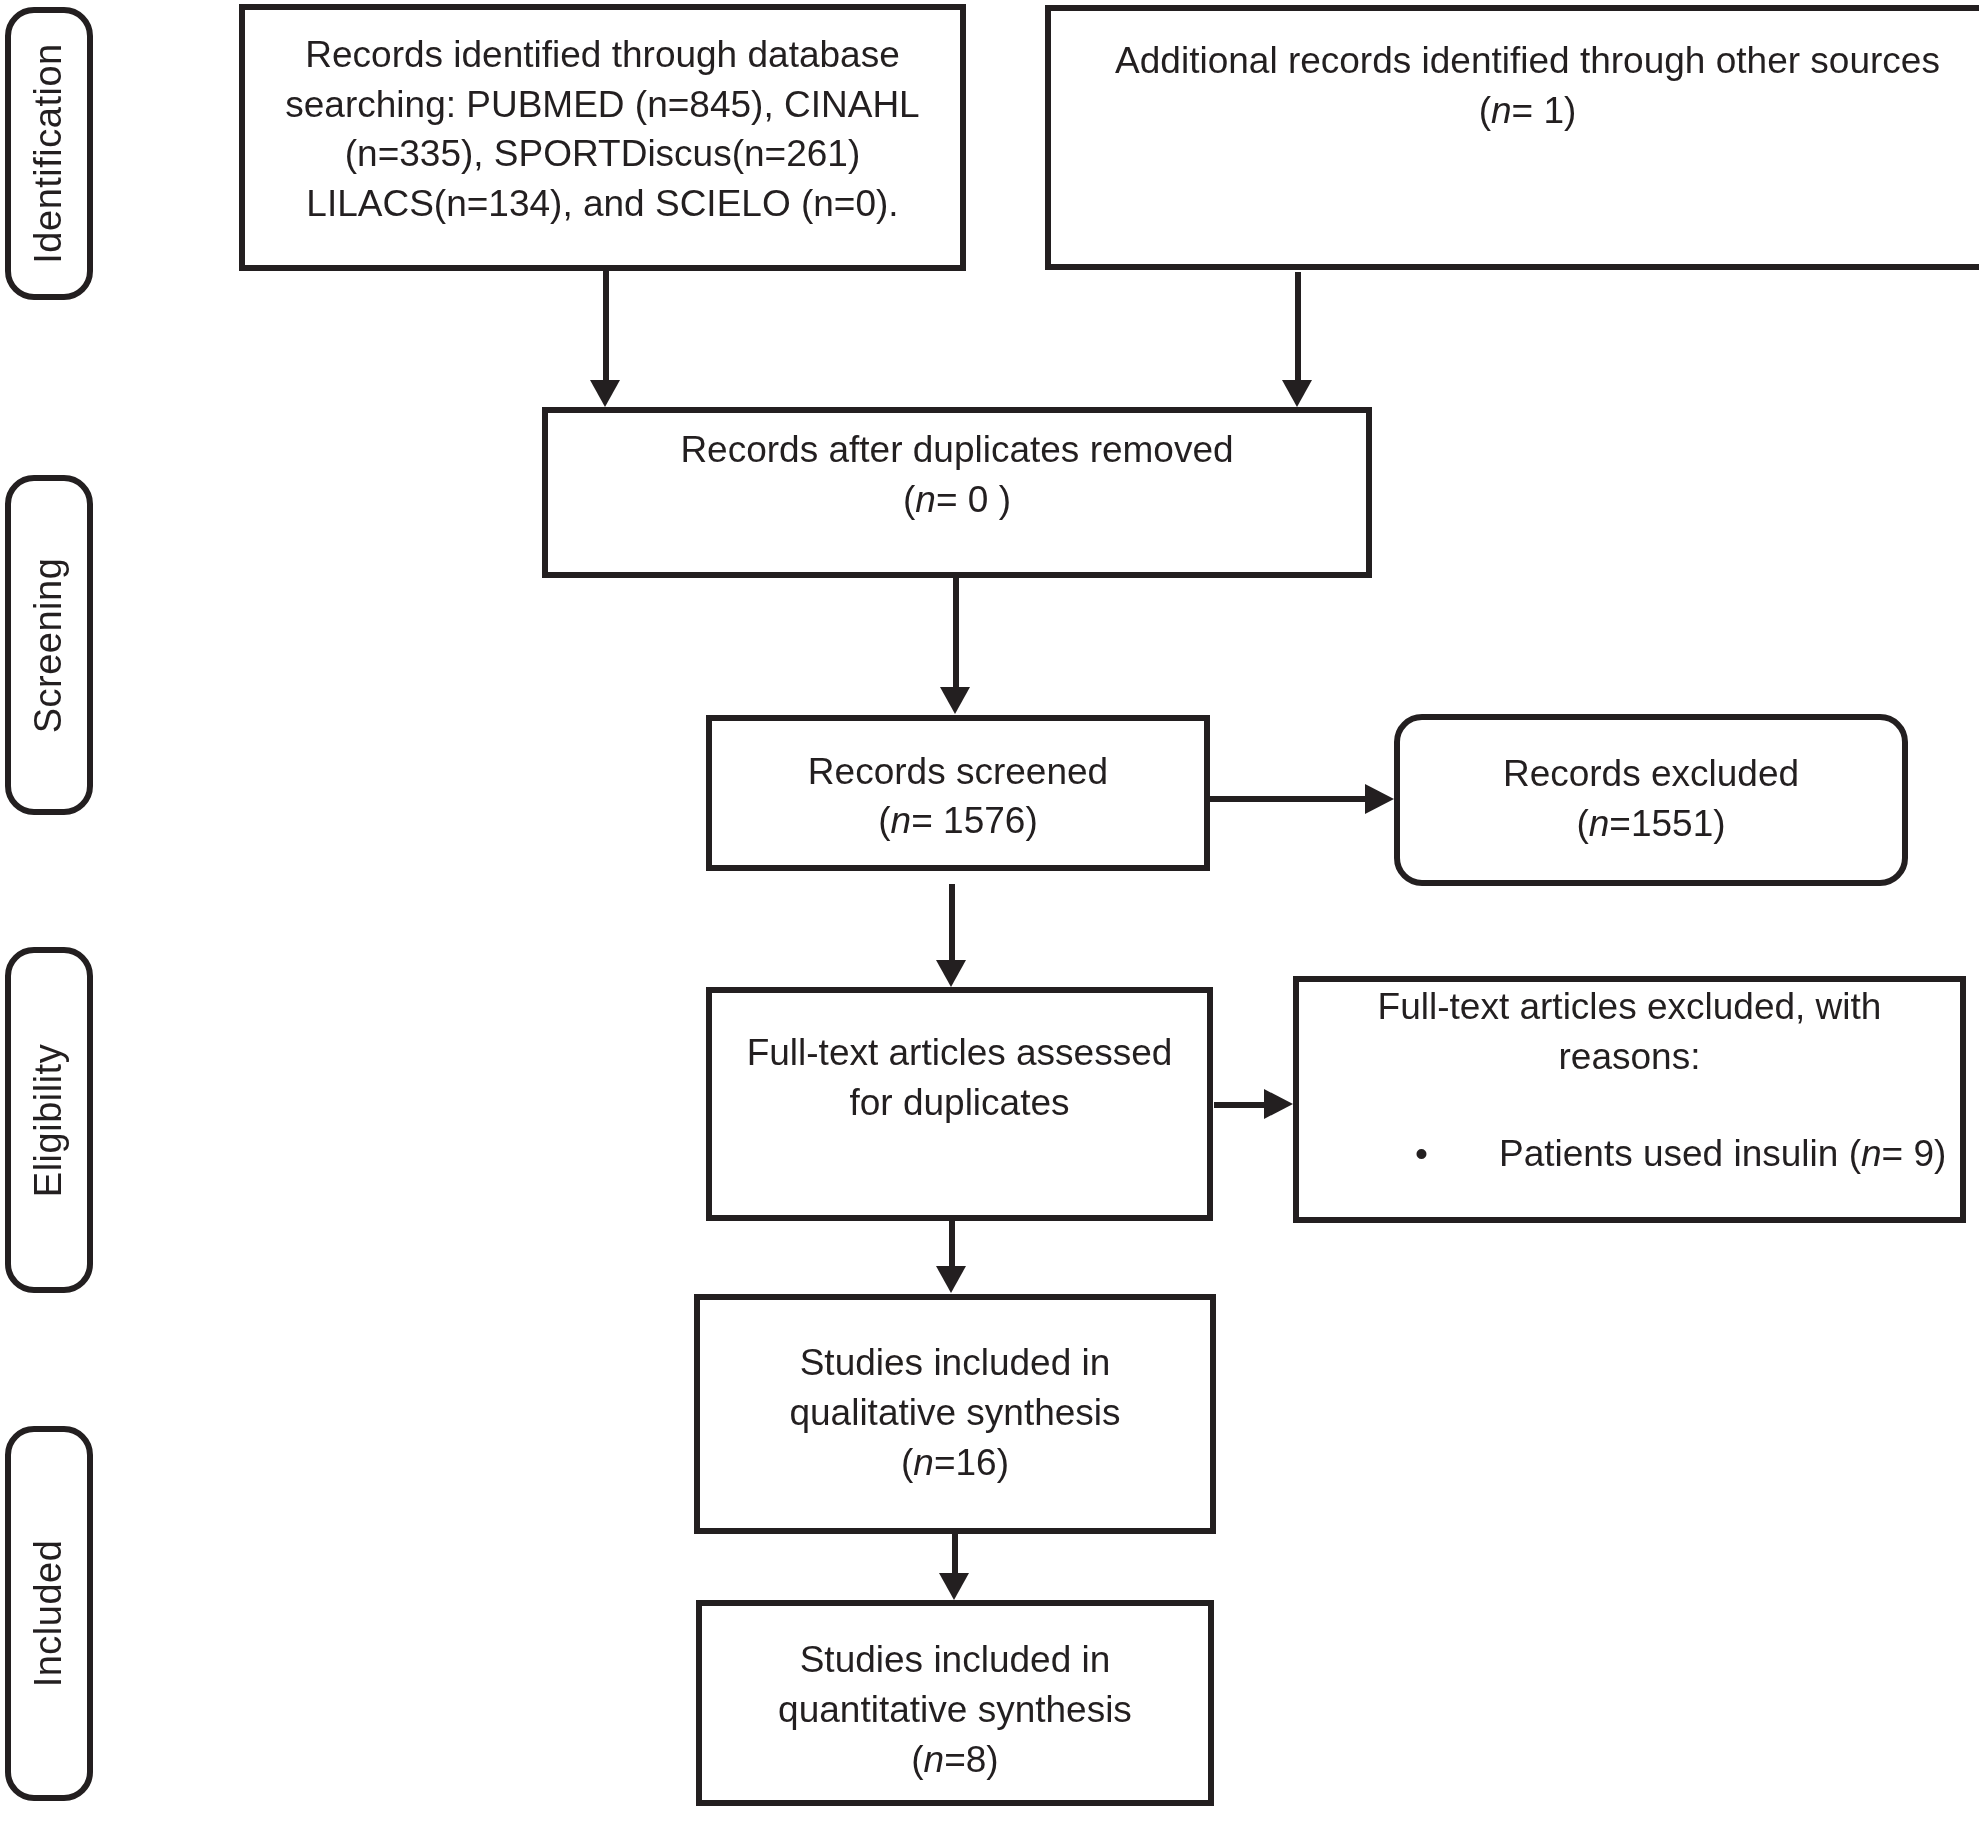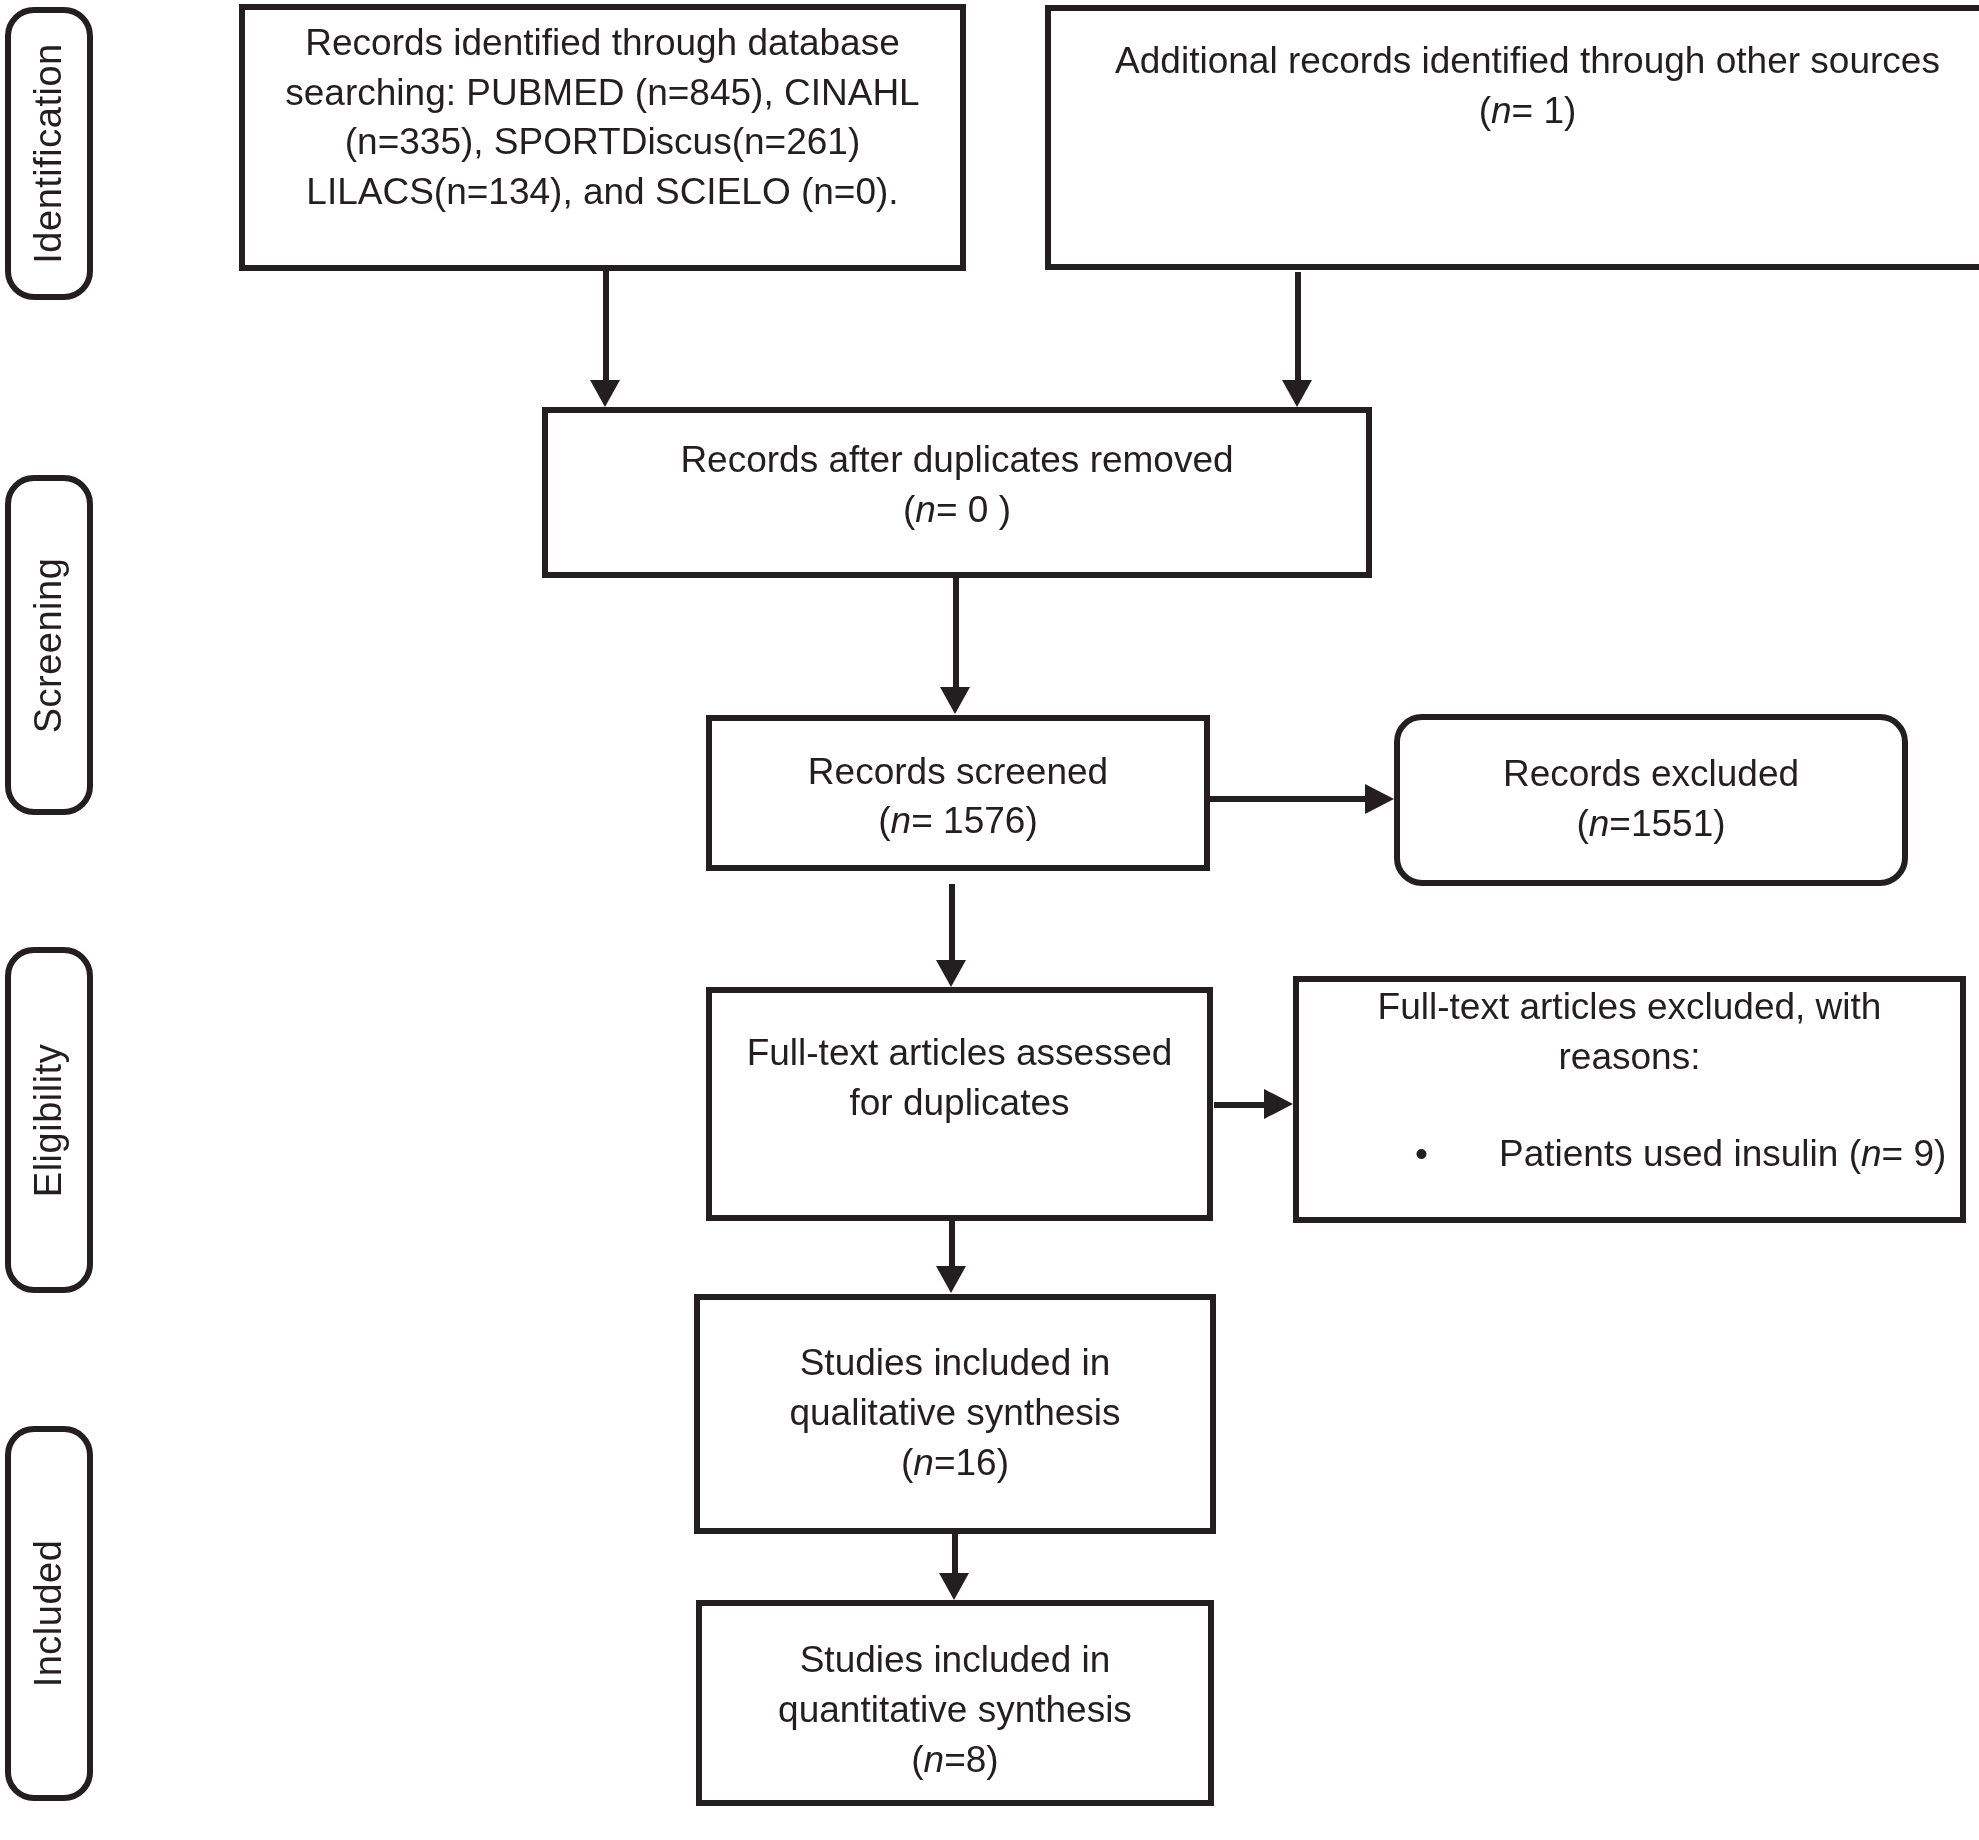--- a/index.html
+++ b/index.html
@@ -36,23 +36,23 @@
     position: absolute;
     border: 6.4px solid #231f20;
     background: #ffffff;
     box-sizing: border-box;
     text-align: center;
     font-size: 37px;
     line-height: 1.35;
   }
   .fbox .line { white-space: nowrap; }
   .fbox i, .fbox .n { font-style: italic; }
-  #box-database    { left: 239px;  top: 3.6px;    width: 727px;  height: 267px; padding-top: 8px; }
+  #box-database    { left: 239px;  top: 3.6px;    width: 727px;  height: 267px; padding-top: 20px; }
   #box-additional  { left: 1005px; top: 4.5px;    width: 965px; height: 265px; padding-top: 25.5px; margin-left: 40px; }
-  #box-duplicates  { left: 542px;  top: 407px;  width: 830px;  height: 171px; padding-top: 22px; }
+  #box-duplicates  { left: 542px;  top: 407px;  width: 830px;  height: 171px; padding-top: 12px; }
   #box-screened    { left: 706px;  top: 715px;  width: 504px;  height: 156px; padding-top: 25.5px; }
   #box-excluded    { left: 1394px; top: 714px;  width: 514px;  height: 172px; padding-top: 29px; border-radius: 28px; }
   #box-fulltext    { left: 706px;  top: 987px; width: 507px;  height: 234px; padding-top: 35px; }
   #box-reasons     { left: 1293px; top: 976px; width: 673px;  height: 247px; }
   #box-qualitative { left: 694px;  top: 1294px; width: 522px;  height: 240px; padding-top: 38px; }
   #box-quantitative{ left: 696px;  top: 1600px; width: 518px;  height: 206px; padding-top: 29px; }
   .bullet-row {
     display: flex;
     align-items: baseline;
     text-align: left;

